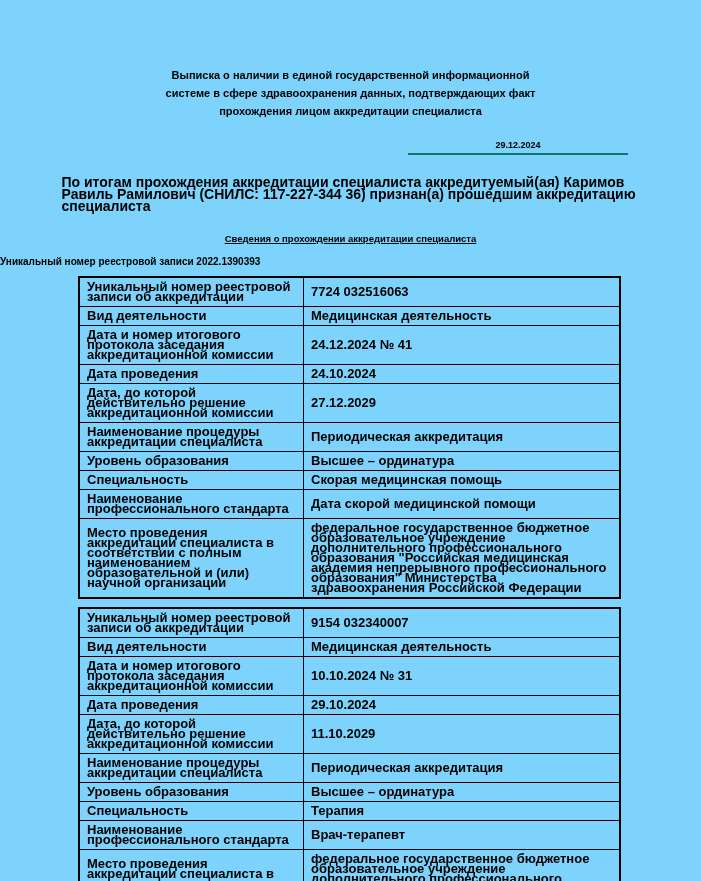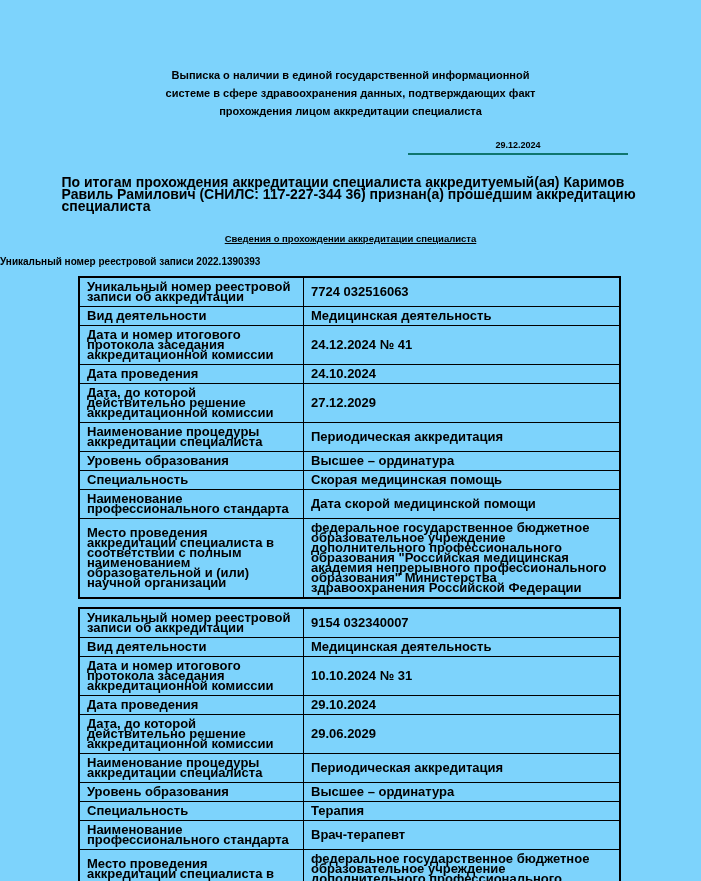--- a/index.html
+++ b/index.html
@@ -160,21 +160,21 @@
         <tr>
           <td class="label-cell">Дата и номер итогового протокола заседания аккредитационной комиссии</td>
           <td class="value-cell">10.10.2024 № 31</td>
         </tr>
         <tr>
           <td class="label-cell">Дата проведения</td>
           <td class="value-cell">29.10.2024</td>
         </tr>
         <tr>
           <td class="label-cell">Дата, до которой действительно решение аккредитационной комиссии</td>
-          <td class="value-cell">29.06.2029</td>
+          <td class="value-cell">11.10.2029</td>
         </tr>
         <tr>
           <td class="label-cell">Наименование процедуры аккредитации специалиста</td>
           <td class="value-cell">Периодическая аккредитация</td>
         </tr>
         <tr>
           <td class="label-cell">Уровень образования</td>
           <td class="value-cell">Высшее – ординатура</td>
         </tr>
         <tr>

